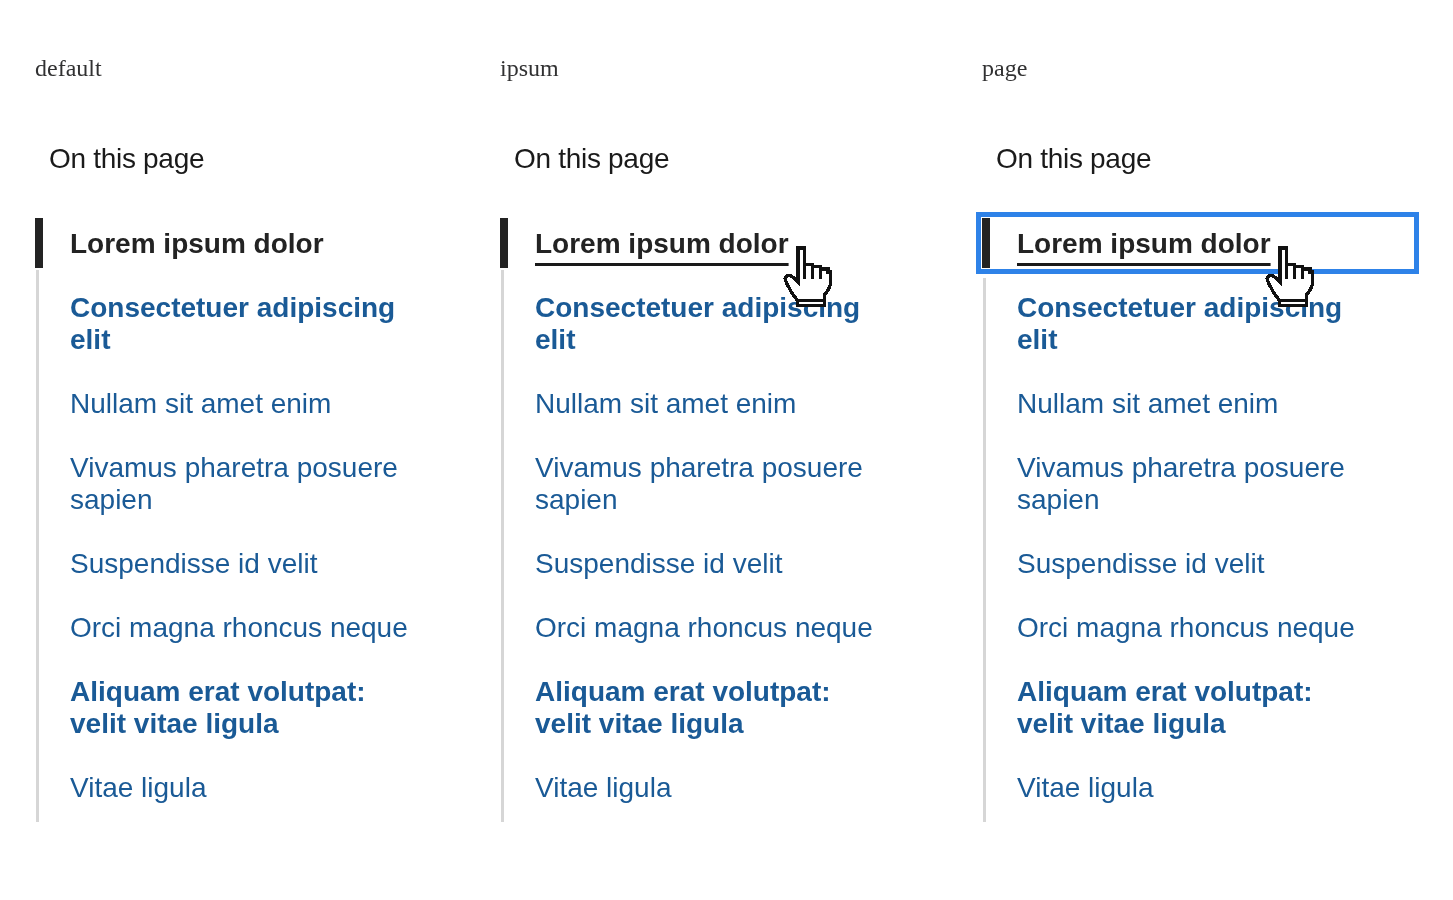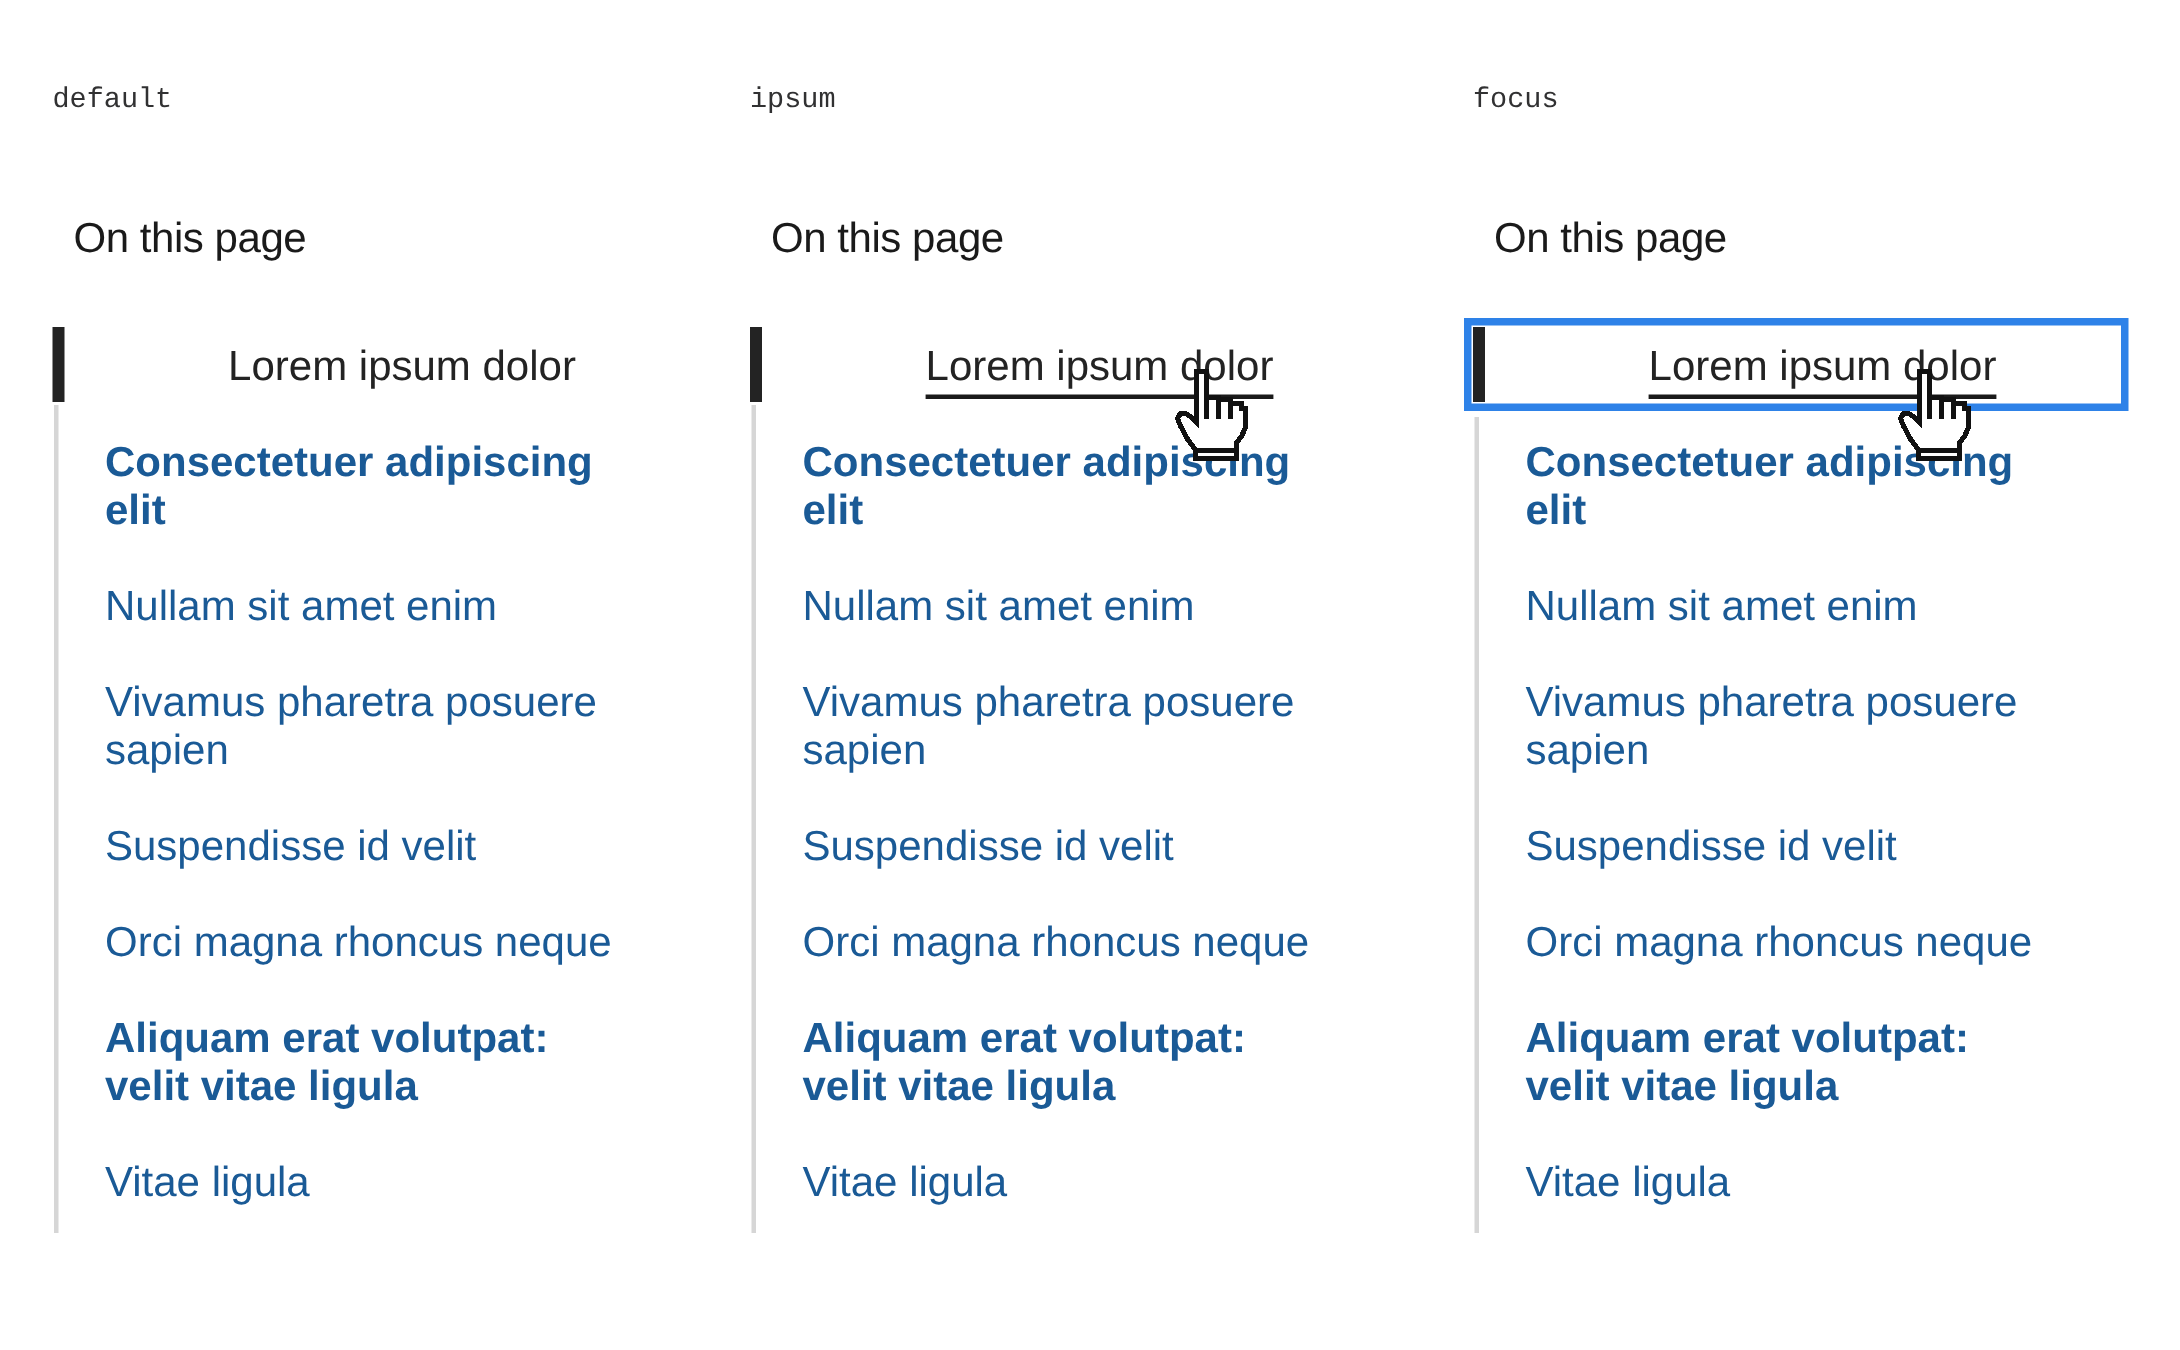--- a/index.html
+++ b/index.html
@@ -23,22 +23,22 @@
     height: 900px;
   }
   .col-default { left: 33px; }
   .col-hover   { left: 498px; }
   .col-focus   { left: 980px; }
 
   .state-label {
     position: absolute;
     top: 55px;
     left: 2px;
-    font-family: Liberation Mono, monospace;
-    font-size: 19px;
+    font-family: Liberation Serif, serif;
+    font-size: 24px;
     color: var(--c-stateLabel, #313132);
     white-space: pre;
   }
   .heading {
     position: absolute;
     top: 127px;
     left: 0;
     margin: 16px;
     font-size: 28px;
     font-weight: normal;
@@ -77,22 +77,21 @@
   }
   .toc-link.bold { font-weight: bold; }
   .toc-link.active {
     display: block;
     box-sizing: border-box;
     width: 431px;
     margin: -10px 0 -8px -35px;
     padding: 10px 0 8px 27px;
     border-left: 8px solid var(--c-activeBar, #232323);
     color: var(--c-activeText, #232323);
-    font-weight: normal;
-    text-align: center;
+    font-weight: bold;
   }
   .state-hover .toc-link.active,
   .state-focus .toc-link.active {
     text-decoration: underline;
     text-decoration-thickness: 3px;
     text-underline-offset: 10px;
     text-decoration-color: var(--c-underline, #1a1a1a);
   }
   .state-focus .toc-link.active {
     outline: 5px solid var(--c-focusRing, #2e82e8);
@@ -157,21 +156,21 @@
     </nav>
     <div class="cursor">
       <svg viewBox="0 0 17 20" shape-rendering="crispEdges" aria-hidden="true">
         <path d="M5.2,0.5 H7.4 V6.0 H10.0 V6.6 H12.6 V7.4 H15.0 V8.4 H15.8 V12.6 L15.0,14.4 L13.8,16.0 V19.4 H5.0 V17.6 L3.2,15.2 L1.6,12.2 L1.0,10.6 L1.6,9.6 H2.8 L4.0,10.4 L5.2,11.6 Z" fill="#ffffff" stroke="#111111" stroke-width="1.1"></path>
         <path d="M7.4,6.2 V10.8 M10.0,6.8 V10.8 M12.6,7.6 V10.8 M5.0,17.7 H13.8" fill="none" stroke="#111111" stroke-width="1.1"></path>
       </svg>
     </div>
   </section>
 
   <section class="column col-focus state-focus">
-    <div class="state-label">focus</div>
+    <div class="state-label">page</div>
     <h2 class="heading">On this page</h2>
     <nav class="toc">
       <div class="rail"></div>
       <ul class="toc-list">
           <li>
             <a href="#" class="toc-link bold active">Lorem ipsum dolor</a>
           </li>
           <li><a href="#" class="toc-link bold">Consectetuer adipiscing elit</a></li>
           <li><a href="#" class="toc-link">Nullam sit amet enim</a></li>
           <li><a href="#" class="toc-link">Vivamus pharetra posuere sapien</a></li>

